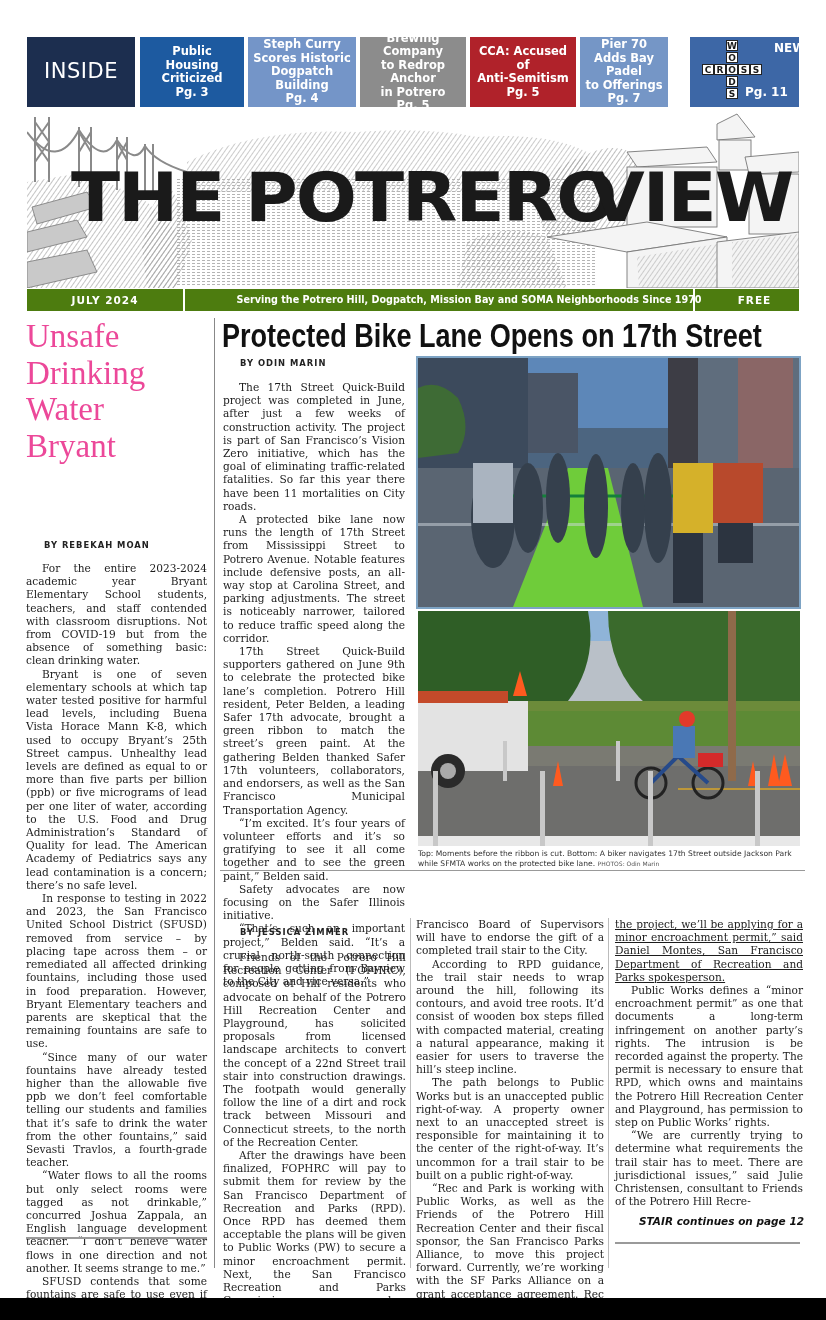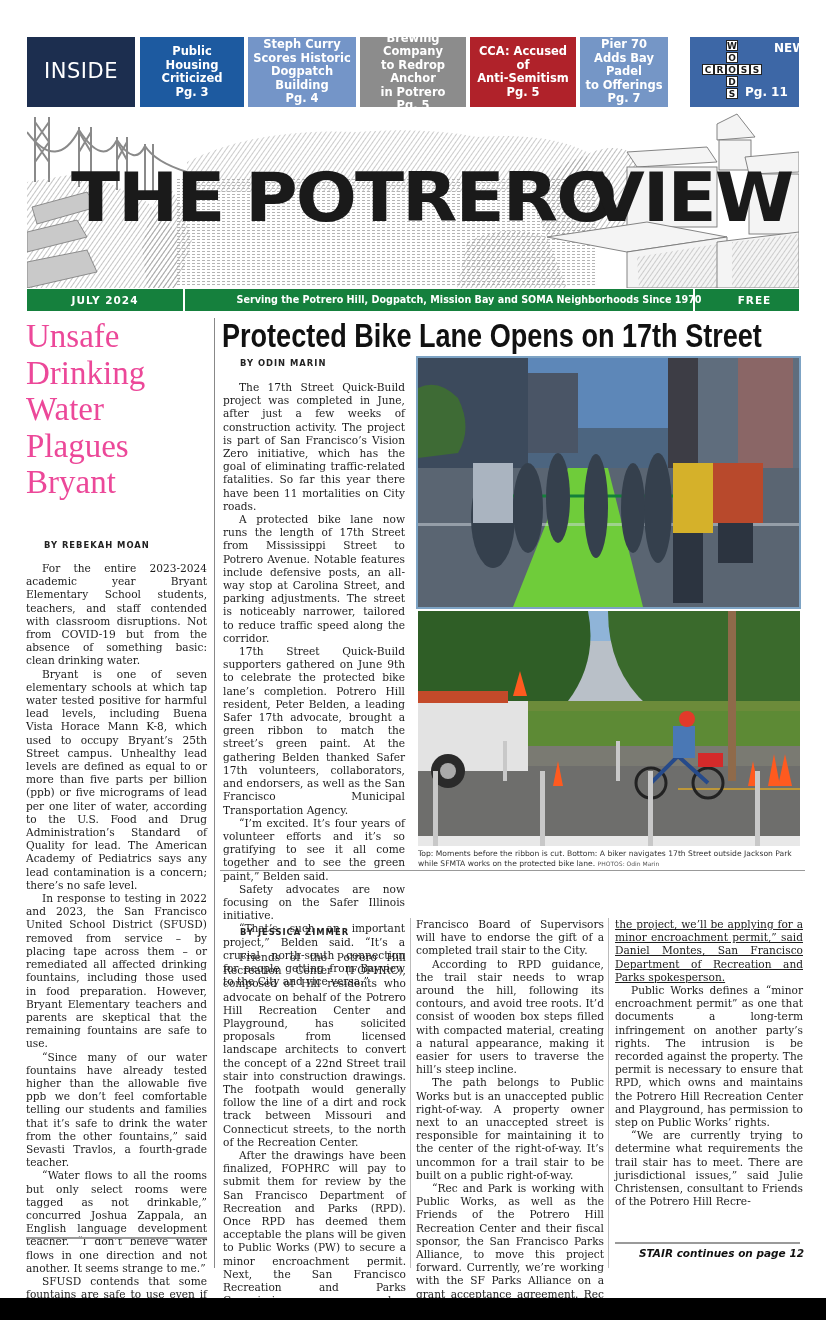--- a/index.html
+++ b/index.html
@@ -13,21 +13,21 @@
   .inside-tile { font-weight:normal; font-size:21px; letter-spacing:0.5px; }
   .cross { position:absolute; left:10px; top:3px; width:66px; height:64px; }
   .cell { position:absolute; width:12px; height:11px; background:#fff; color:#1b1b1b; font-size:9px; line-height:11px; text-align:center; font-weight:bold; border:1px solid #222; box-sizing:border-box; }
 
   
   .masthead { position:absolute; left:27px; top:112px; width:772px; height:176px; overflow:hidden; background:#fff; }
   .masthead svg { position:absolute; left:0; top:0; }
   .mast-title { position:absolute; top:45px; left:0; width:772px; font-family:"DejaVu Sans", sans-serif; font-weight:bold; font-size:72px; color:#1a1a1a; letter-spacing:-2px; line-height:80px; white-space:nowrap; }
   .mast-title span { position:absolute; transform:scaleY(0.95); }
 
-  .dateline { position:absolute; left:27px; top:289px; width:772px; height:22px; background:#15803d; color:#fff; font-family:"DejaVu Sans", sans-serif; font-weight:bold; font-size:10.5px; }
+  .dateline { position:absolute; left:27px; top:289px; width:772px; height:22px; background:#4d7c0f; color:#fff; font-family:"DejaVu Sans", sans-serif; font-weight:bold; font-size:10.5px; }
   .dateline div { position:absolute; top:0; height:22px; line-height:22px; text-align:center; }
   .dl-sep { background:#fff; width:2px !important; }
 
   
   .col { position:absolute; font-size:10.6px; line-height:13.2px; color:#1c1c1c; text-align:justify; }
   .col p { margin:0; text-indent:16px; hyphens:auto; }
   .byline { font-family:"DejaVu Sans", sans-serif; font-weight:bold; font-size:8.4px; letter-spacing:1px; color:#222;padding-left:17px; }
   .headline-serif { font-family:"Liberation Serif", serif; color:#ec4899; }
   .vrule { position:absolute; width:1px; background:#888; }
   .hrule { position:absolute; height:2px; background:#9a9a9a; }
@@ -156,21 +156,20 @@
     <div style="left:158px;width:568px;font-size:9.6px;">Serving the Potrero Hill, Dogpatch, Mission Bay and SOMA Neighborhoods Since 1970</div>
     <div class="dl-sep" style="left:666px;"></div>
     <div style="left:668px;width:119px;letter-spacing:1px;">FREE</div>
   </div>
 
   <div class="abs" style="left:26px;top:318px;width:180px;">
     <div class="headline-serif" style="font-size:33px;line-height:36.5px;">
       <div>Unsafe</div>
       <div>Drinking</div>
       <div>Water</div>
-      <div>Plagues</div>
       <div>Bryant</div>
     </div>
     <div class="byline" style="position:absolute;top:222px;left:1px;">BY REBEKAH MOAN</div>
   </div>
   <div class="col" style="left:26px;top:562px;width:181px;">
     <p>For the entire 2023-2024 academic year Bryant Elementary School students, teachers, and staff contended with classroom disruptions. Not from COVID-19 but from the absence of something basic: clean drinking water.</p>
     <p>Bryant is one of seven elementary schools at which tap water tested positive for harmful lead levels, including Buena Vista Horace Mann K-8, which used to occupy Bryant’s 25th Street campus. Unhealthy lead levels are defined as equal to or more than five parts per billion (ppb) or five micrograms of lead per one liter of water, according to the U.S. Food and Drug Administration’s Standard of Quality for lead. The American Academy of Pediatrics says any lead contamination is a concern; there’s no safe level.</p>
     <p>In response to testing in 2022 and 2023, the San Francisco United School District (SFUSD) removed from service – by placing tape across them – or remediated all affected drinking fountains, including those used in food preparation. However, Bryant Elementary teachers and parents are skeptical that the remaining fountains are safe to use.</p>
     <p>“Since many of our water fountains have already tested higher than the allowable five ppb we don’t feel comfortable telling our students and families that it’s safe to drink the water from the other fountains,” said Sevasti Travlos, a fourth-grade teacher.</p>
     <p>“Water flows to all the rooms but only select rooms were tagged as not drinkable,” concurred Joshua Zappala, an English language development teacher. “I don’t believe water flows in one direction and not another. It seems strange to me.”</p>
@@ -281,15 +280,15 @@
     <p>The path belongs to Public Works but is an unaccepted public right-of-way. A property owner next to an unaccepted street is responsible for maintaining it to the center of the right-of-way. It’s uncommon for a trail stair to be built on a public right-of-way.</p>
     <p>“Rec and Park is working with Public Works, as well as the Friends of the Potrero Hill Recreation Center and their fiscal sponsor, the San Francisco Parks Alliance, to move this project forward. Currently, we’re working with the SF Parks Alliance on a grant acceptance agreement. Rec and Park will be maintaining [the constructed trail stair]. For</p>
   </div>
   <div class="vrule" style="left:608px;top:918px;height:350px;background:#bbb;"></div>
   <div class="col" style="left:615px;top:918px;width:188px;">
     <p style="text-indent:0;text-decoration:underline;">the project, we’ll be applying for a minor encroachment permit,” said Daniel Montes, San Francisco Department of Recreation and Parks spokesperson.</p>
     <p>Public Works defines a “minor encroachment permit” as one that documents a long-term infringement on another party’s rights. The intrusion is be recorded against the property. The permit is necessary to ensure that RPD, which owns and maintains the Potrero Hill Recreation Center and Playground, has permission to step on Public Works’ rights.</p>
     <p>“We are currently trying to determine what requirements the trail stair has to meet. There are jurisdictional issues,” said Julie Christensen, consultant to Friends of the Potrero Hill Recre-</p>
   </div>
   <div class="hrule" style="left:615px;top:1242px;width:185px;"></div>
-  <div class="cont" style="left:600px;top:1247px;width:204px;">STAIR continues on page 12</div>
+  <div class="cont" style="left:600px;top:1215px;width:204px;">STAIR continues on page 12</div>
 
 </div>
 
 </body></html>

